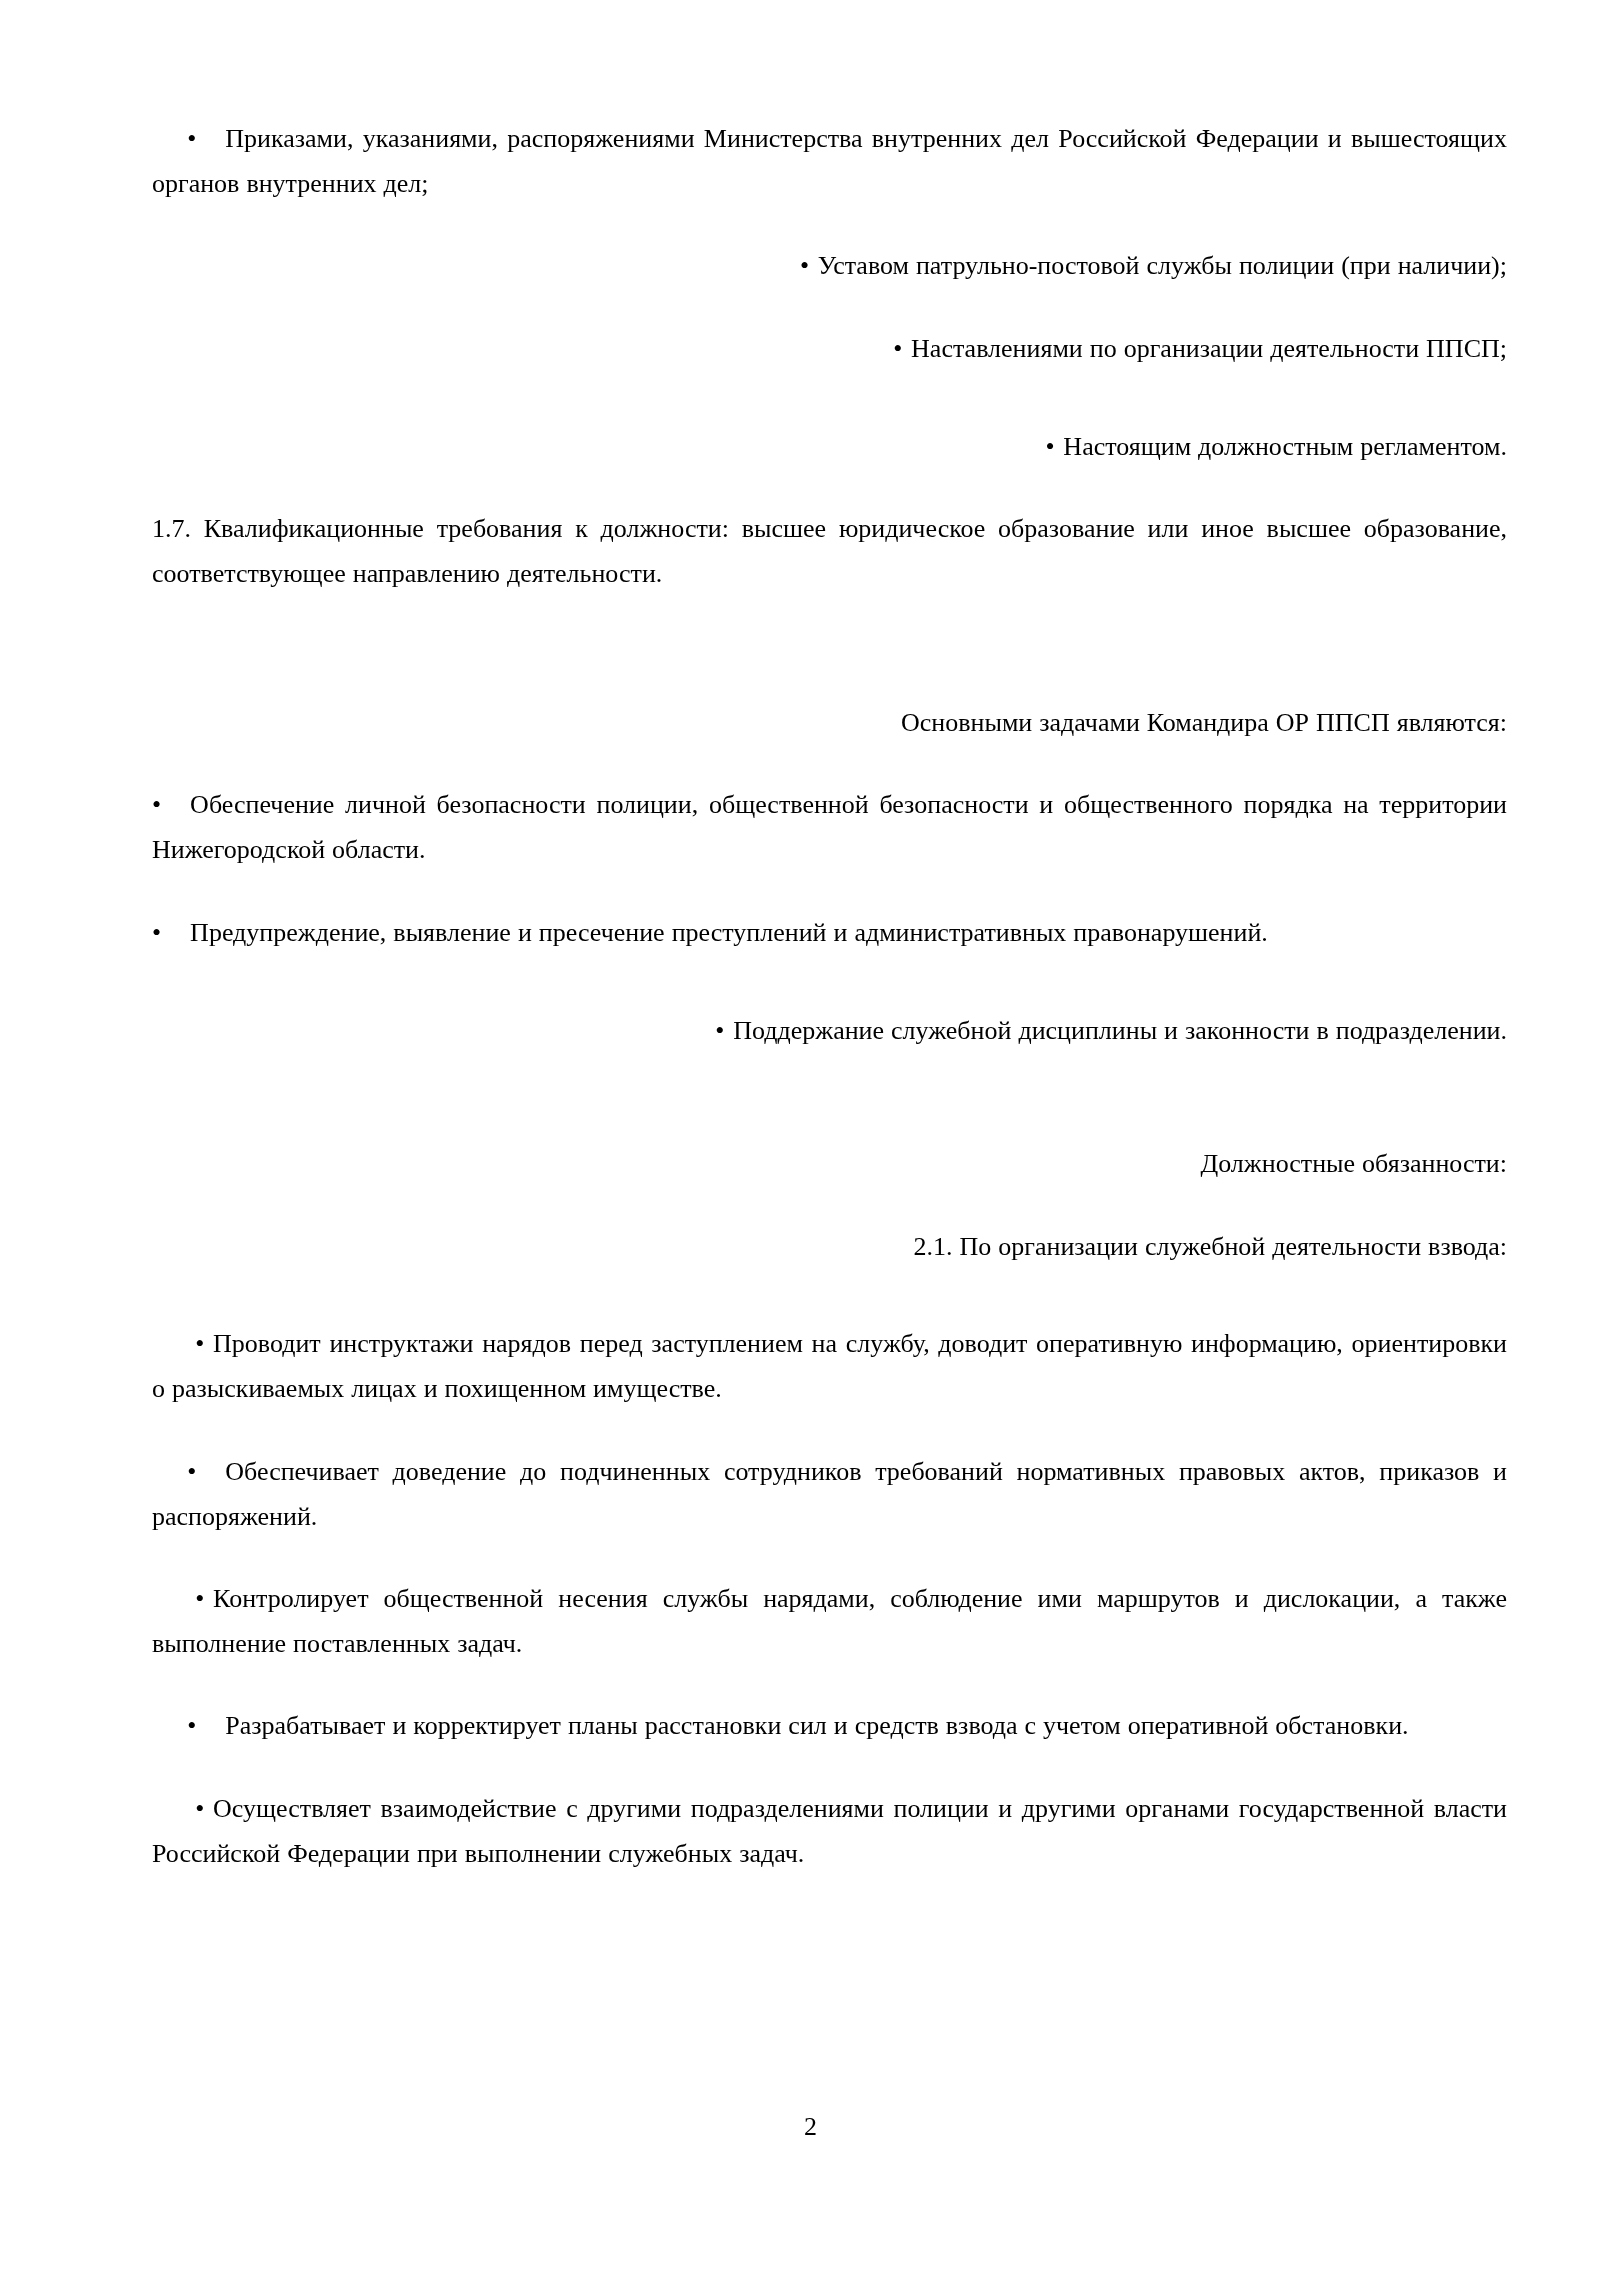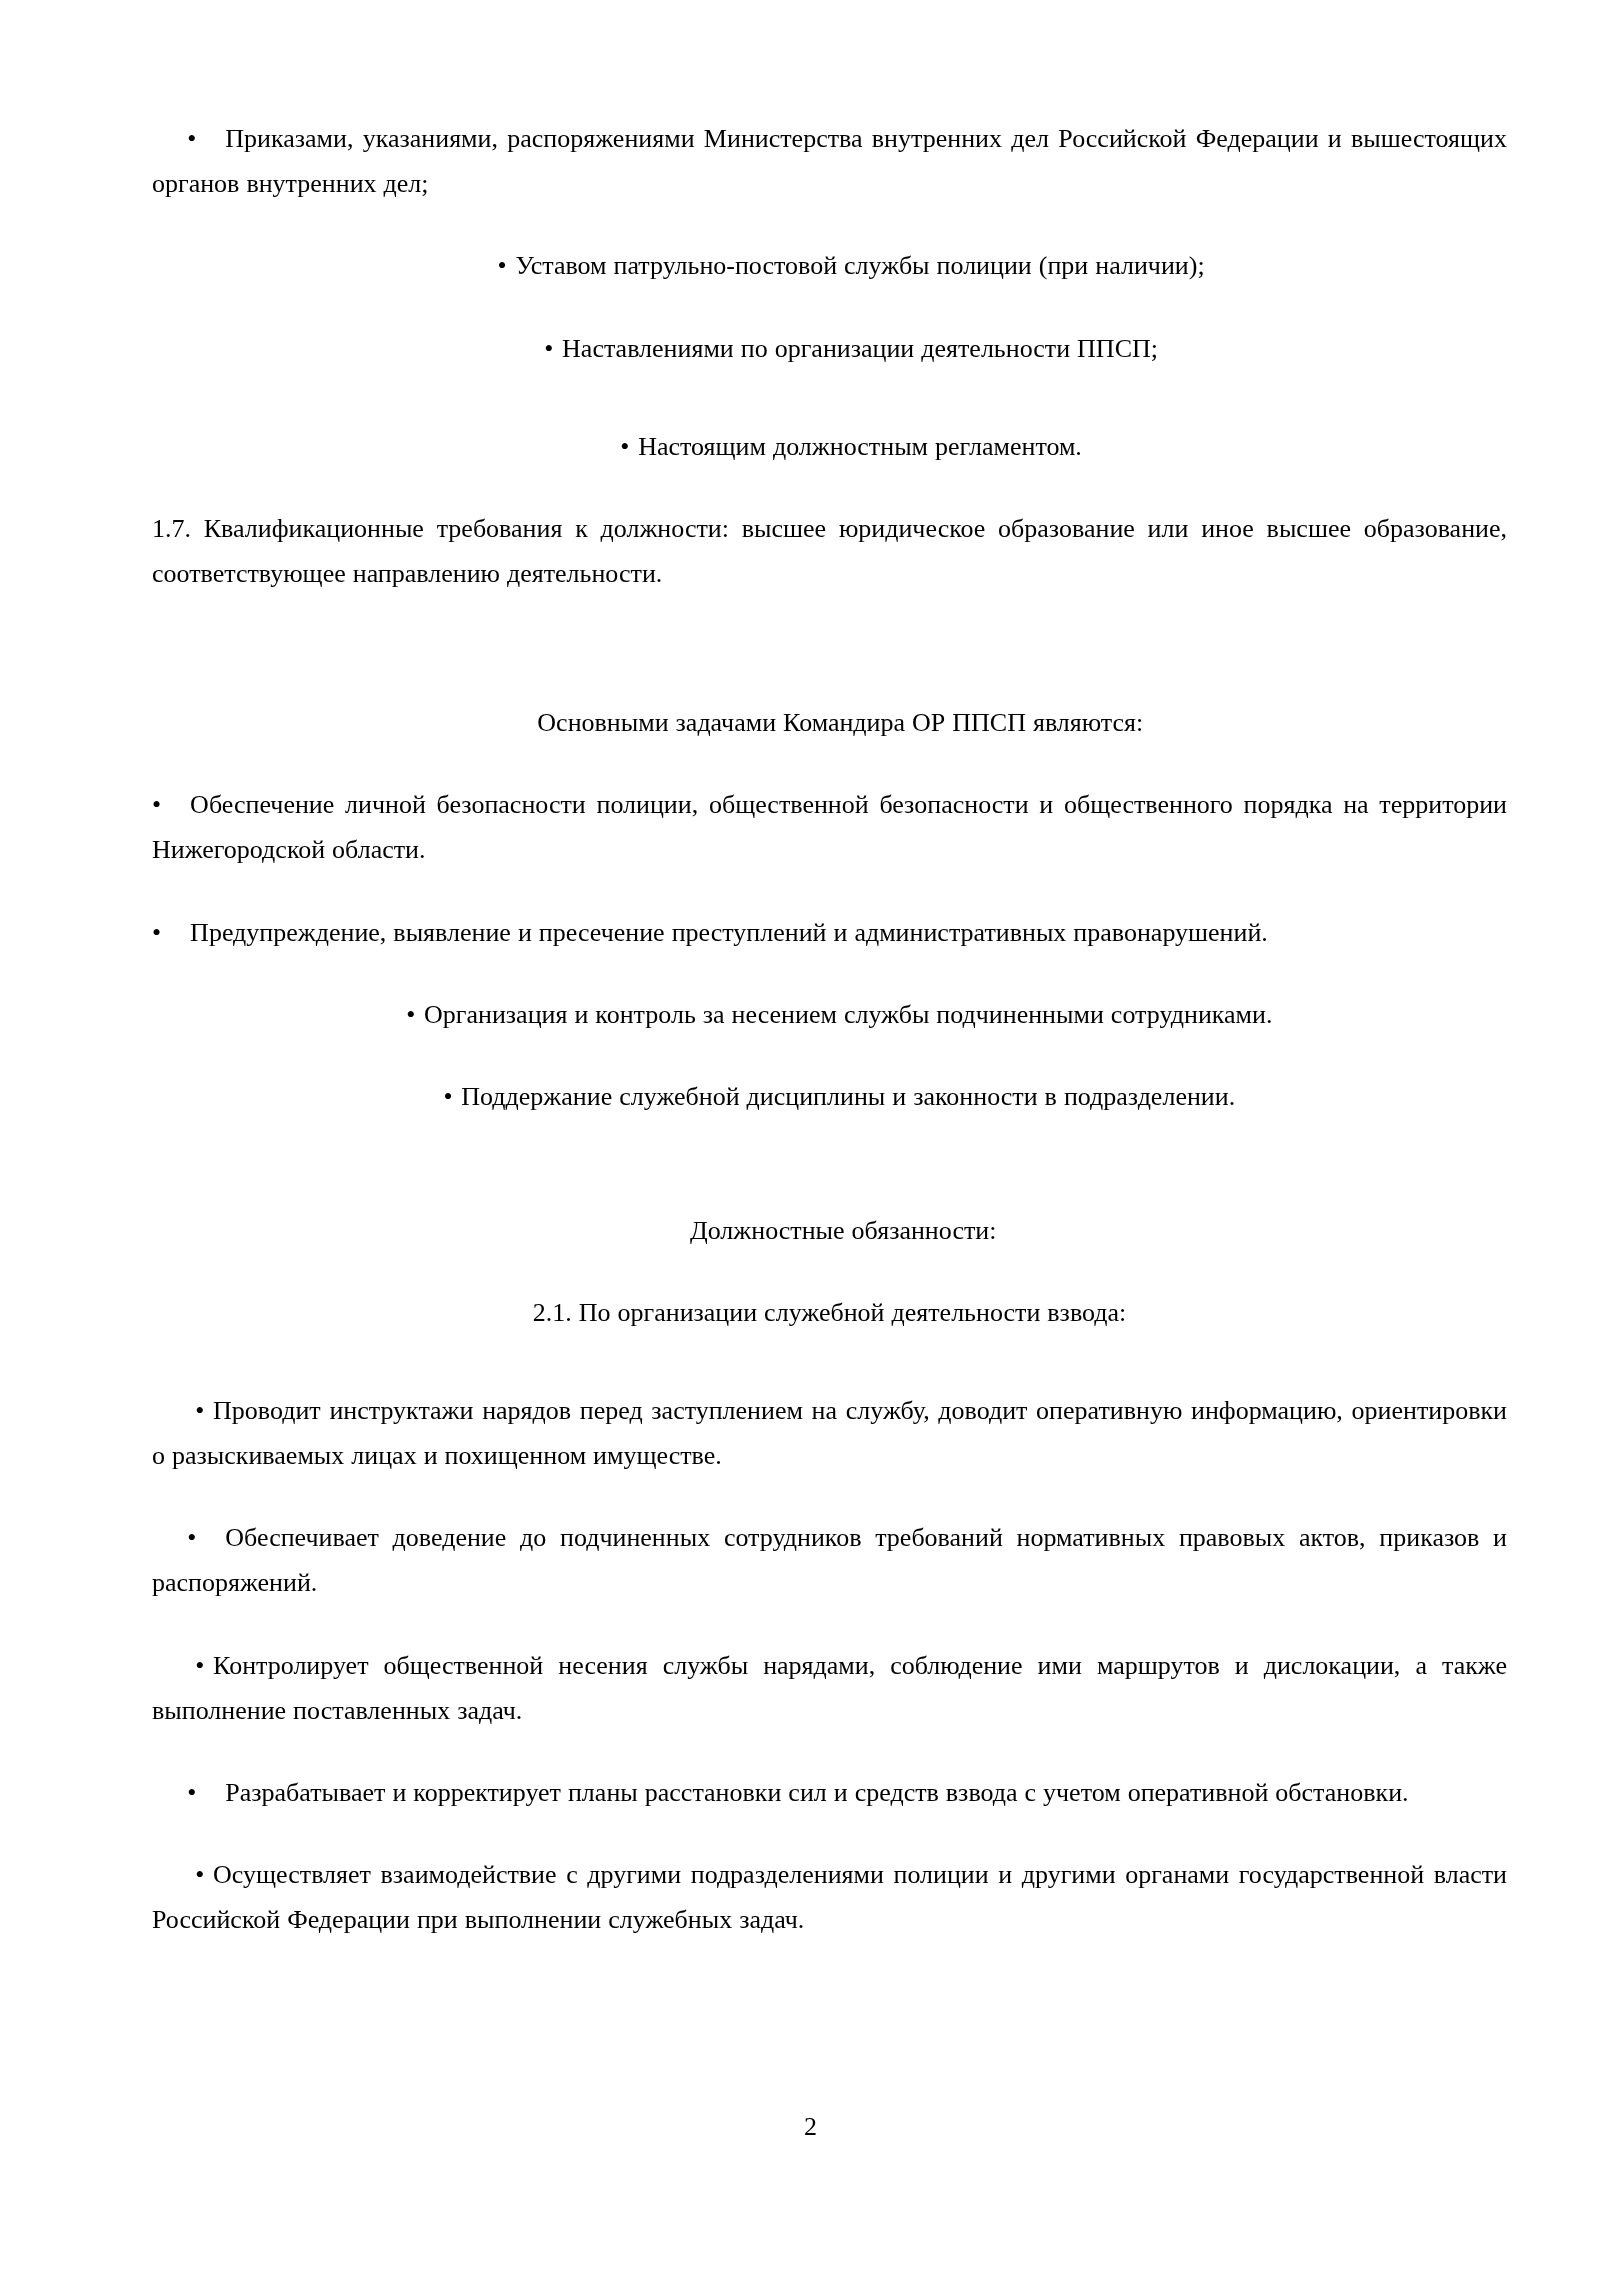--- a/index.html
+++ b/index.html
@@ -55,21 +55,21 @@
   .gap-small .marker { margin-right: 8.8px; }
 
   
   .ti-10 { text-indent: 9.8px; }
   .ti-18 { text-indent: 17.6px; }
   .ti-22 { text-indent: 21.6px; }
   .ti-28 { text-indent: 27.4px; }
 
   
   .plain {
-    text-align: center;
+    text-align: right;
   }
 
   .heading-center {
     text-align: left;
     padding-left: 69px;
   }
 
   .spacer-lg { height: 67px; }
   .spacer-sm { height: 15.7px; }
 
@@ -122,21 +122,20 @@
     <div class="spacer-sm"></div>
 
     <p class="para bullet gap-wide"><span class="marker">•</span><span>Обеспечение личной безопасности полиции, общественной безопасности и общественного порядка на территории Нижегородской области.</span></p>
 
     <div class="spacer-sm"></div>
 
     <p class="para bullet gap-wide"><span class="marker">•</span><span>Предупреждение, выявление и пресечение преступлений и административных правонарушений.</span></p>
 
     <div class="spacer-sm"></div>
 
-    <p class="para plain bullet gap-small ti-10"><span class="marker">•</span><span>Организация и контроль за несением службы подчиненными сотрудниками.</span></p>
 
     <div class="spacer-sm"></div>
 
     <p class="para plain bullet gap-small ti-10"><span class="marker">•</span><span>Поддержание служебной дисциплины и законности в подразделении.</span></p>
 
     <div class="spacer-lg"></div>
 
     <p class="para plain ti-28">Должностные обязанности:</p>
 
     <div class="spacer-sm"></div>

